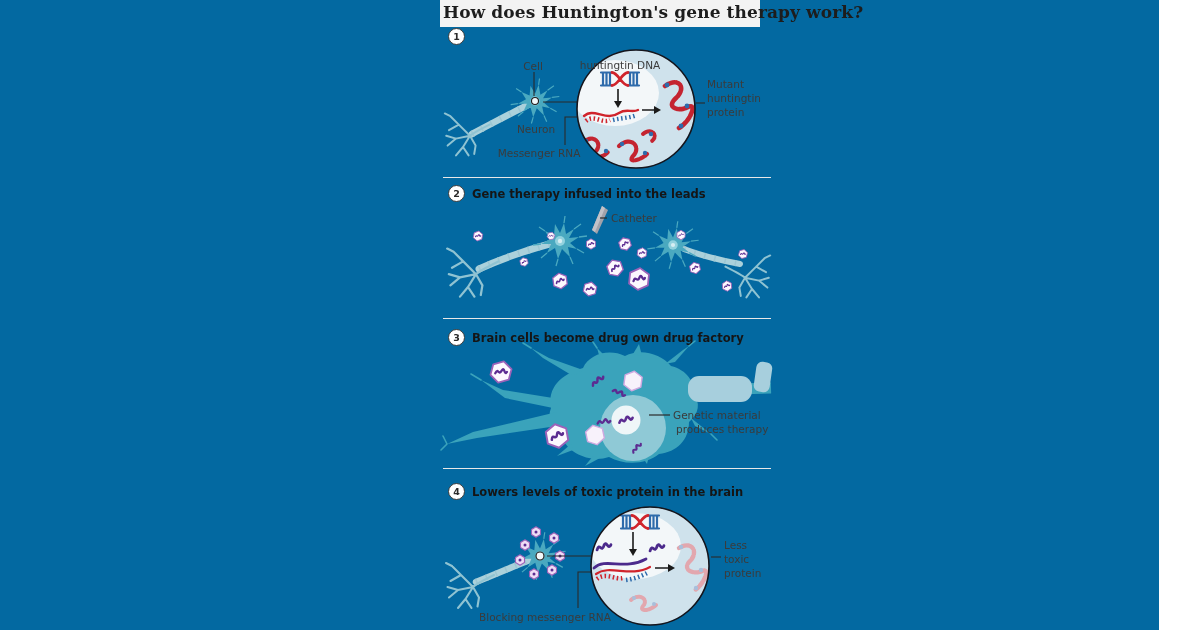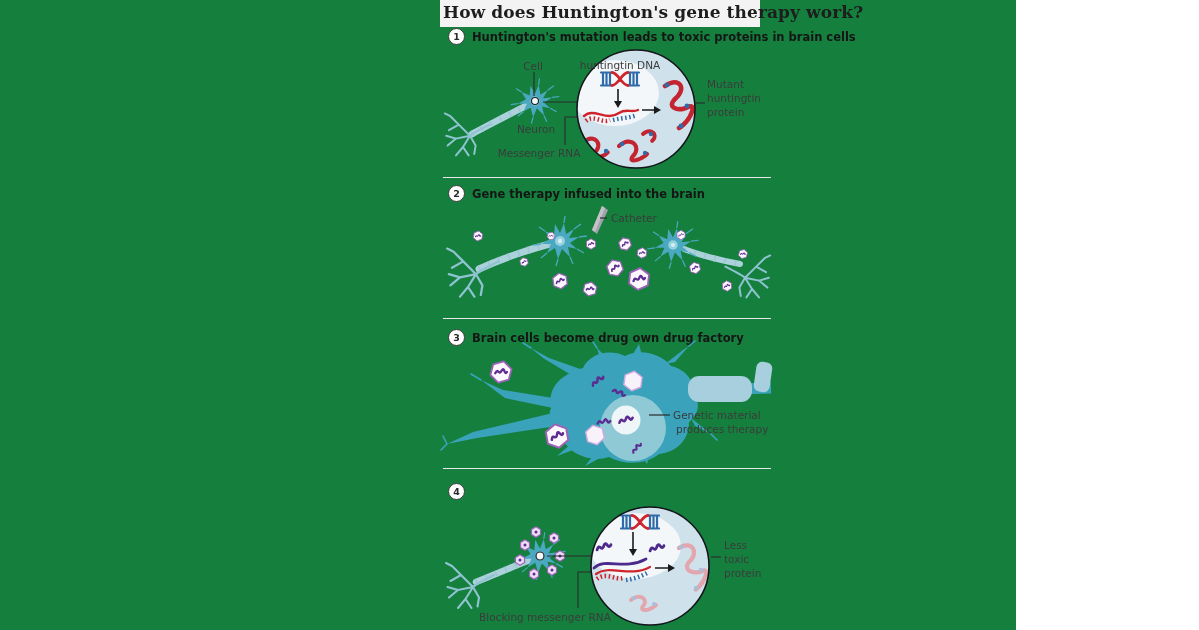--- a/index.html
+++ b/index.html
@@ -1,16 +1,16 @@
 <!DOCTYPE html>
 <html><head>
 <meta charset="utf-8">
 <style>
   html,body{margin:0;padding:0;background:#fff;}
-  #page{position:relative;width:1016px;height:630px;background:#15803d;overflow:hidden;
+  #page{position:relative;width:1159px;height:630px;background:#0369a1;overflow:hidden;
         font-family:"DejaVu Sans", sans-serif;}
   #title-bar{position:absolute;left:440px;top:0;width:320px;height:27px;background:#f3f3f3;}
   #title-bar h1{margin:0;padding:2px 0 0 3px;font-family:"DejaVu Serif","Liberation Serif",serif;
         font-size:17px;font-weight:700;color:#1d1d1d;letter-spacing:.1px;white-space:nowrap;}
   .step-head{position:absolute;left:448px;display:flex;align-items:center;gap:7px;}
   .stepnum{width:15px;height:15px;border:1.3px solid #3c3c3c;border-radius:50%;
         font-size:9.5px;font-weight:700;color:#2b2b2b;display:flex;align-items:center;
         justify-content:center;flex:0 0 auto;background:#fff;}
   .stephead-text{font-size:11.5px;font-weight:700;color:#151515;white-space:nowrap;}
   .divider{position:absolute;left:443px;width:328px;height:1px;background:#e8e8e8;}
@@ -21,32 +21,32 @@
 <body>
 
 <div id="page">
 
   <div id="title-bar">
     <h1>How does Huntington's gene therapy work?</h1>
   </div>
 
   <div class="step-head" style="top:28px">
     <span class="stepnum">1</span>
-    <span class="stephead-text">Huntington's mutation leads to toxic proteins in brain cells</span>
   </div>
   <div class="step-head" style="top:185px">
     <span class="stepnum">2</span>
-    <span class="stephead-text">Gene therapy infused into the brain</span>
+    <span class="stephead-text">Gene therapy infused into the leads</span>
   </div>
   <div class="step-head" style="top:329px">
     <span class="stepnum">3</span>
     <span class="stephead-text">Brain cells become drug own drug factory</span>
   </div>
   <div class="step-head" style="top:483px">
     <span class="stepnum">4</span>
+    <span class="stephead-text">Lowers levels of toxic protein in the brain</span>
   </div>
 
   <div class="divider" style="top:177px"></div>
   <div class="divider" style="top:318px"></div>
   <div class="divider" style="top:468px"></div>
 
   <svg class="panel" style="left:443px;top:44px" width="330" height="133" viewBox="0 0 330 133">
     <defs>
       <g id="t1" stroke="#8fc3d2" stroke-width="1.4" fill="none" stroke-linecap="round">
         <path d="M14,-6 C6,-2 2,0 0,2 M0,2 L-8,-6 M-8,-6 L-14,-12 M-8,-6 L-15,-2 M-14,-12 L-18,-14 M0,2 L-10,4 M-10,4 L-17,2 M-10,4 L-16,9 M0,2 L-5,10 M-5,10 L-10,16 M-5,10 L-1,16 M0,2 L4,9 M4,9 L3,15"></path>

